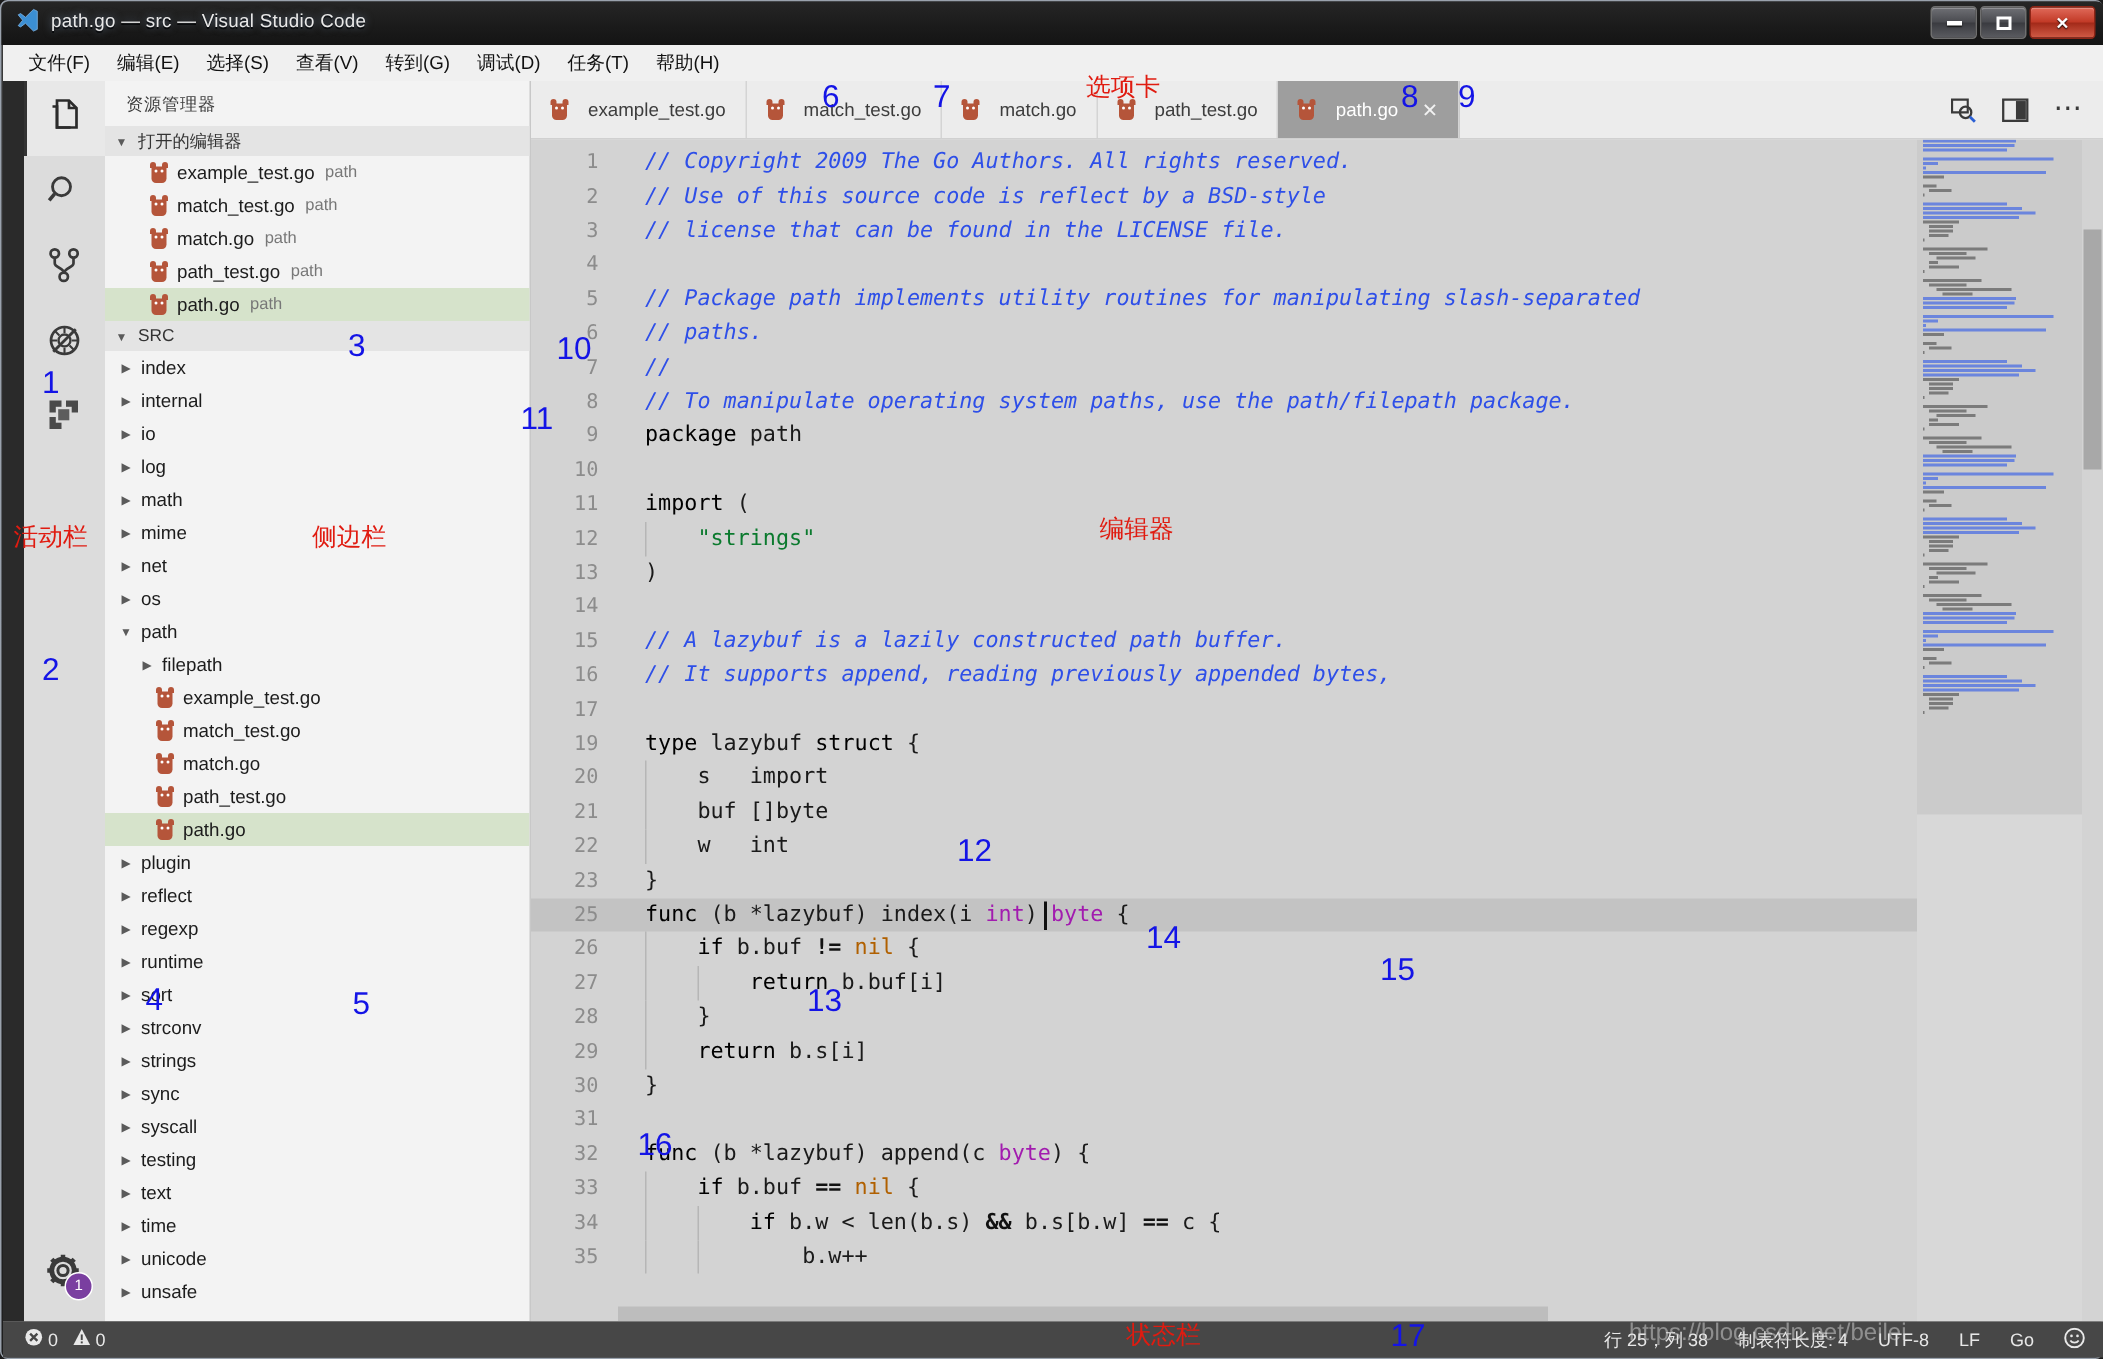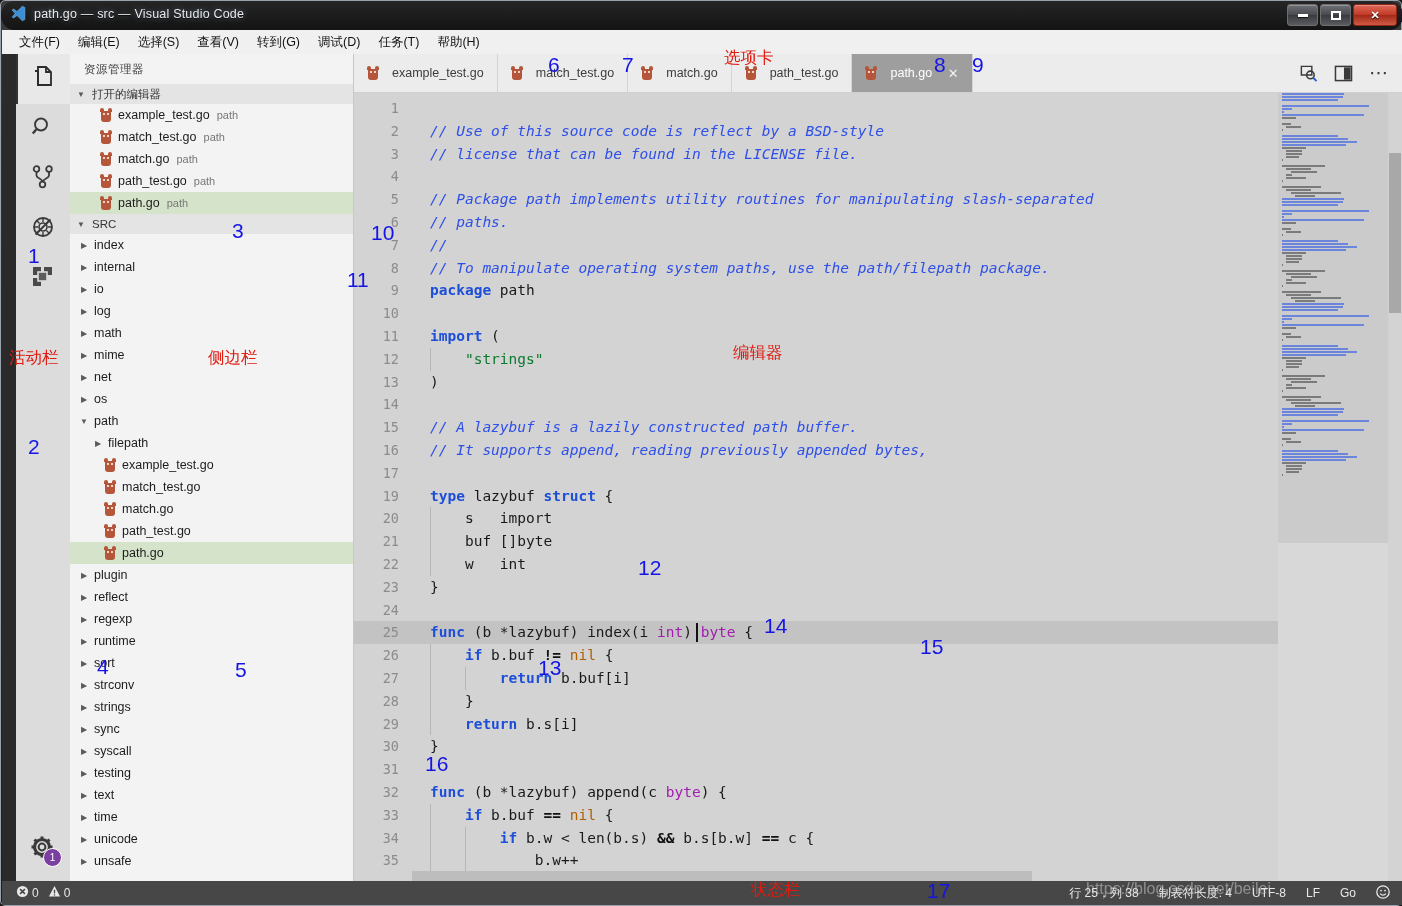--- a/index.html
+++ b/index.html
@@ -12,21 +12,21 @@
 
   
   .win-frame{
     position:absolute;left:0;top:0;width:1402px;height:906px;
     background:linear-gradient(180deg,#3b3b3b 0%,#2a2a2a 40%,#1e1e1e 100%);
     box-sizing:border-box;border:1px solid #9aa2ad;border-radius:5px;
   }
   .titlebar{
     position:absolute;left:0;top:0;width:1402px;height:29px;
     background:linear-gradient(180deg,#262626 0%,#1b1b1b 55%,#141414 100%);
-    border-top-left-radius:5px;border-top-right-radius:5px;border-radius:14px;
+    border-top-left-radius:5px;border-top-right-radius:5px;
   }
   .title-left{position:absolute;left:9px;top:4px;display:flex;align-items:center;gap:7px;}
   .vs-logo{width:17px;height:17px;position:relative;}
   .title-text{
     color:#e9e9e9;font-size:12.5px;letter-spacing:.2px;white-space:nowrap;
     text-shadow:0 0 6px rgba(160,190,230,.55),0 1px 0 #000;
   }
   .win-btns{position:absolute;right:6px;top:3px;display:flex;gap:2px;}
   .wbtn{
     width:29px;height:20px;border:1px solid #6f6f6f;border-radius:3px;
@@ -154,21 +154,21 @@
     position:absolute;left:0;width:45px;text-align:right;
     font-family:"DejaVu Sans Mono","Liberation Mono",monospace;font-size:13.5px;color:#8c8c8c;
     line-height:22.8px;
   }
   .ln-txt{
     position:absolute;left:76px;
     font-family:"DejaVu Sans Mono","Liberation Mono",monospace;font-size:14.5px;
     line-height:22.8px;color:#1a1a1a;
   }
   .cm{color:#2e4fe8;font-style:italic;}
-  .kw{color:#1d4ed8;font-weight:bold;}
+  .kw{color:#000000;font-weight:normal;}
   .st{color:#0b7a2e;}
   .ty{color:#a21caf;}
   .nil{color:#b06000;}
   .op{color:#111;font-weight:bold;}
   .plain{color:#1a1a1a;}
   .indent-guide{
     position:absolute;width:1px;background:#b6b6b6;top:0;height:100%;
   }
   .caret{
     position:absolute;width:2px;background:#111;height:19px;top:2px;
@@ -640,21 +640,21 @@
               </svg>
             </span>
             <span class="tab-act" style="font-size:19px;line-height:10px;">⋯</span>
           </div>
         </div>
 
         <div class="code-area">
           <div class="gutter"></div>
           <div class="content-bg"></div>
           <div class="lines" id="code-lines">
-              <div class="ln-row"><span class="ln-num">1</span></div>
+              <div class="ln-row"><span class="ln-num">1</span><span class="ln-txt"><span class="cm">// Copyright 2009 The Go Authors. All rights reserved.</span></span></div>
               <div class="ln-row"><span class="ln-num">2</span><span class="ln-txt"><span class="cm">// Use of this source code is reflect by a BSD-style</span></span></div>
               <div class="ln-row"><span class="ln-num">3</span><span class="ln-txt"><span class="cm">// license that can be found in the LICENSE file.</span></span></div>
               <div class="ln-row"><span class="ln-num">4</span><span class="ln-txt"></span></div>
               <div class="ln-row"><span class="ln-num">5</span><span class="ln-txt"><span class="cm">// Package path implements utility routines for manipulating slash-separated</span></span></div>
               <div class="ln-row"><span class="ln-num">6</span><span class="ln-txt"><span class="cm">// paths.</span></span></div>
               <div class="ln-row"><span class="ln-num">7</span><span class="ln-txt"><span class="cm">//</span></span></div>
               <div class="ln-row"><span class="ln-num">8</span><span class="ln-txt"><span class="cm">// To manipulate operating system paths, use the path/filepath package.</span></span></div>
               <div class="ln-row"><span class="ln-num">9</span><span class="ln-txt"><span class="kw">package</span><span class="plain"> path</span></span></div>
               <div class="ln-row"><span class="ln-num">10</span><span class="ln-txt"></span></div>
               <div class="ln-row"><span class="ln-num">11</span><span class="ln-txt"><span class="kw">import</span><span class="plain"> (</span></span></div>
@@ -662,21 +662,20 @@
               <div class="ln-row"><span class="ln-num">13</span><span class="ln-txt"><span class="plain">)</span></span></div>
               <div class="ln-row"><span class="ln-num">14</span><span class="ln-txt"></span></div>
               <div class="ln-row"><span class="ln-num">15</span><span class="ln-txt"><span class="cm">// A lazybuf is a lazily constructed path buffer.</span></span></div>
               <div class="ln-row"><span class="ln-num">16</span><span class="ln-txt"><span class="cm">// It supports append, reading previously appended bytes,</span></span></div>
               <div class="ln-row"><span class="ln-num">17</span></div>
               <div class="ln-row"><span class="ln-num">19</span><span class="ln-txt"><span class="kw">type</span><span class="plain"> lazybuf </span><span class="kw">struct</span><span class="plain"> {</span></span></div>
               <div class="ln-row"><span class="ln-num">20</span><span class="ln-txt"><span class="plain">    s   import</span></span><span class="indent-guide" style="left: 76px;"></span></div>
               <div class="ln-row"><span class="ln-num">21</span><span class="ln-txt"><span class="plain">    buf []byte</span></span><span class="indent-guide" style="left: 76px;"></span></div>
               <div class="ln-row"><span class="ln-num">22</span><span class="ln-txt"><span class="plain">    w   int</span></span><span class="indent-guide" style="left: 76px;"></span></div>
               <div class="ln-row"><span class="ln-num">23</span><span class="ln-txt"><span class="plain">}</span></span></div>
-              <div class="ln-row"><span class="ln-num">24</span><span class="ln-txt"></span></div>
               <div class="ln-row cur"><span class="ln-num">25</span><span class="ln-txt"><span class="kw">func</span><span class="plain"> (b *lazybuf) index(i </span><span class="ty">int</span><span class="plain">) </span><span class="ty">byte</span><span class="plain"> {</span></span><span class="caret" style="left: 342px;"></span></div>
               <div class="ln-row"><span class="ln-num">26</span><span class="ln-txt"><span class="plain">    </span><span class="kw">if</span><span class="plain"> b.buf </span><span class="op">!=</span><span class="plain"> </span><span class="nil">nil</span><span class="plain"> {</span></span><span class="indent-guide" style="left: 76px;"></span></div>
               <div class="ln-row"><span class="ln-num">27</span><span class="ln-txt"><span class="plain">        </span><span class="kw">return</span><span class="plain"> b.buf[i]</span></span><span class="indent-guide" style="left: 76px;"></span><span class="indent-guide" style="left: 111px;"></span></div>
               <div class="ln-row"><span class="ln-num">28</span><span class="ln-txt"><span class="plain">    }</span></span><span class="indent-guide" style="left: 76px;"></span></div>
               <div class="ln-row"><span class="ln-num">29</span><span class="ln-txt"><span class="plain">    </span><span class="kw">return</span><span class="plain"> b.s[i]</span></span><span class="indent-guide" style="left: 76px;"></span></div>
               <div class="ln-row"><span class="ln-num">30</span><span class="ln-txt"><span class="plain">}</span></span></div>
               <div class="ln-row"><span class="ln-num">31</span><span class="ln-txt"></span></div>
               <div class="ln-row"><span class="ln-num">32</span><span class="ln-txt"><span class="kw">func</span><span class="plain"> (b *lazybuf) append(c </span><span class="ty">byte</span><span class="plain">) {</span></span></div>
               <div class="ln-row"><span class="ln-num">33</span><span class="ln-txt"><span class="plain">    </span><span class="kw">if</span><span class="plain"> b.buf </span><span class="op">==</span><span class="plain"> </span><span class="nil">nil</span><span class="plain"> {</span></span><span class="indent-guide" style="left: 76px;"></span></div>
               <div class="ln-row"><span class="ln-num">34</span><span class="ln-txt"><span class="plain">        </span><span class="kw">if</span><span class="plain"> b.w &lt; len(b.s) </span><span class="op">&amp;&amp;</span><span class="plain"> b.s[b.w] </span><span class="op">==</span><span class="plain"> c {</span></span><span class="indent-guide" style="left: 76px;"></span><span class="indent-guide" style="left: 111px;"></span></div>

